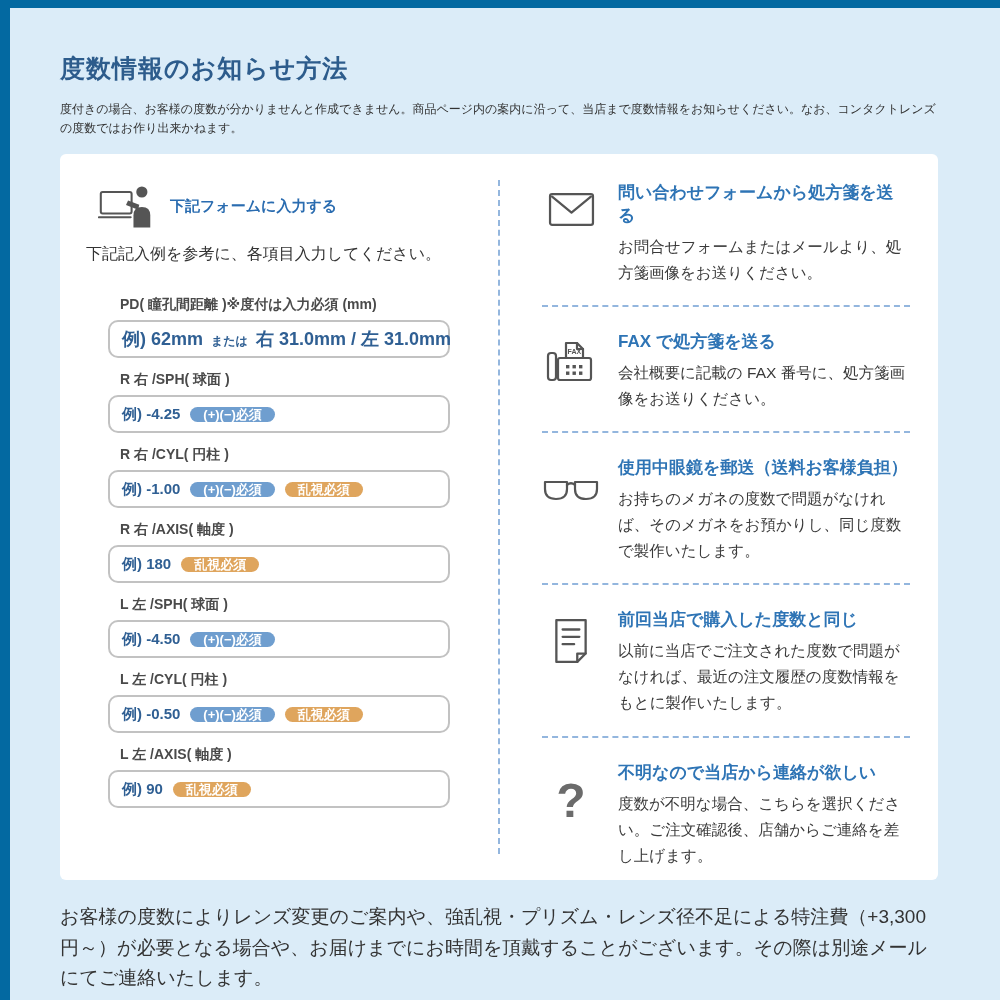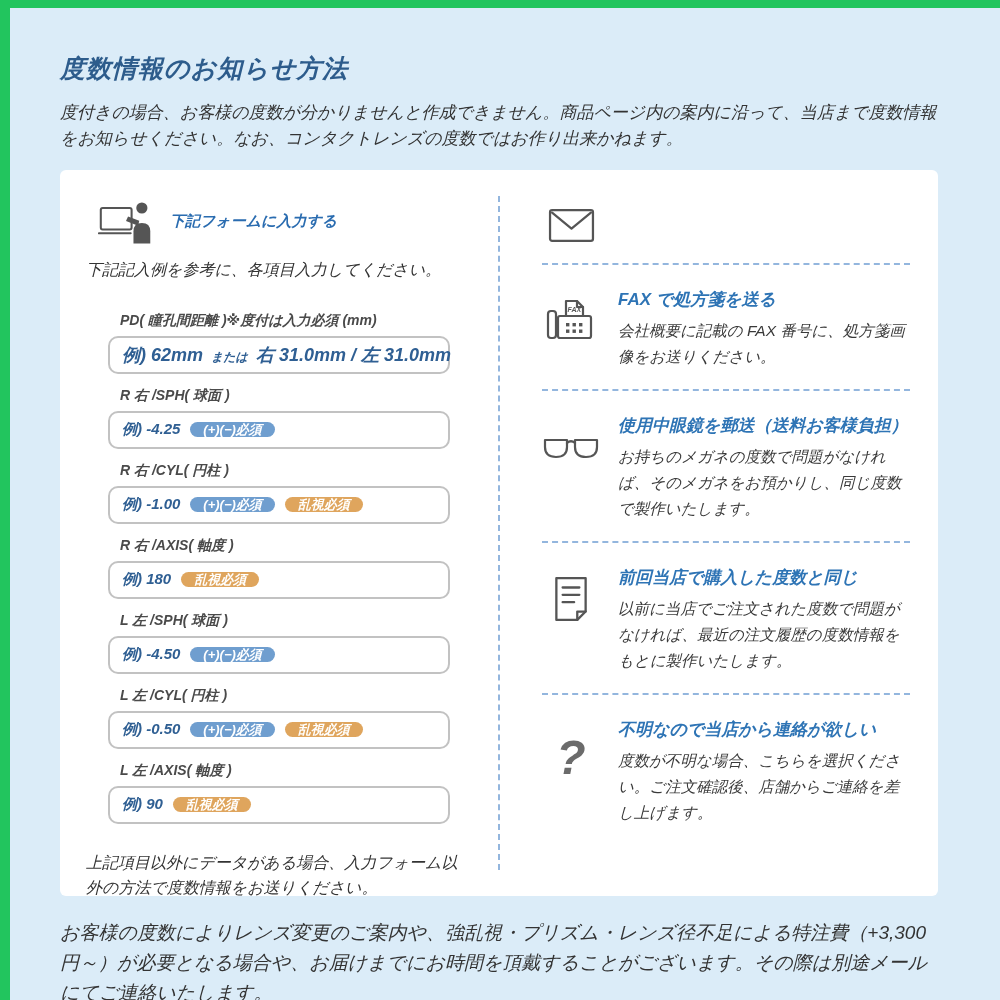--- a/index.html
+++ b/index.html
@@ -2,31 +2,31 @@
 <html><head>
 <meta charset="utf-8">
 <style>
   * { margin:0; padding:0; box-sizing:border-box; }
   html,body { width:1000px; height:1000px; }
   body {
     font-family:"Liberation Sans","DejaVu Sans",sans-serif;
     background:#ffffff;
     color:#333;
   }
-  .page { position:relative; width:1000px; height:1000px; background:#22c55e; overflow:hidden;font-style:italic; }
+  .page { position:relative; width:1000px; height:1000px; background:#0369a1; overflow:hidden; }
   .panel {
     position:absolute; left:10px; top:8px; width:990px; height:992px;
     background:#dbecf8;
     padding:44px 0 0 50px;
   }
   .page-title {
     font-size:25px; font-weight:bold; color:#2d5c8c; letter-spacing:1px;
   }
   .intro {
-    margin-top:15px; width:882px; font-size:17px; line-height:1.55; color:#333;
+    margin-top:15px; width:882px; font-size:12px; line-height:1.55; color:#333;
     font-weight:500;
   }
   .card {
     margin-top:17px; width:878px; height:726px; background:#ffffff;
     border-radius:6px; display:flex;
   }
   
   .col-left { width:438px; flex:none; padding:30px 0 0 26px; }
   .form-header { display:flex; align-items:center; gap:16px; margin-left:12px; }
   .form-header .hicon { width:56px; height:44px; flex:none; }
@@ -139,33 +139,36 @@
           </div>
 
           <div class="f-label">L 左 /AXIS( 軸度 )</div>
           <div class="f-box">
             <span class="f-ex">例) 90</span>
             <span class="pill pill-orange">乱視必須</span>
           </div>
 
         </div>
 
-        <p class="note">上記項目以外にデータがある場合、入力フォーム以外の方法で度数情報をお送りください。</p>
       </div>
 
       <div class="divider-v"></div>
 
       <div class="col-right">
 
         <div class="method">
           <div class="m-icon">
             <svg class="icon" viewBox="0 0 46 36" width="47" height="37">
               <rect x="2" y="3" width="42" height="30" rx="2"></rect>
               <path d="M4 5.5 L23 21 L42 5.5"></path>
             </svg>
+          </div>
+          <div class="m-text">
+            <div class="m-title">問い合わせフォームから処方箋を送る</div>
+            <div class="m-body">お問合せフォームまたはメールより、処方箋画像をお送りください。</div>
           </div>
         </div>
 
         <div class="divider-h"></div>
 
         <div class="method">
           <div class="m-icon">
             <svg class="icon" viewBox="0 0 52 48" width="52" height="48">
               <path d="M21 18 V3 h11 l6 6 v9"></path>
               <path d="M32 3 v6 h6"></path>

